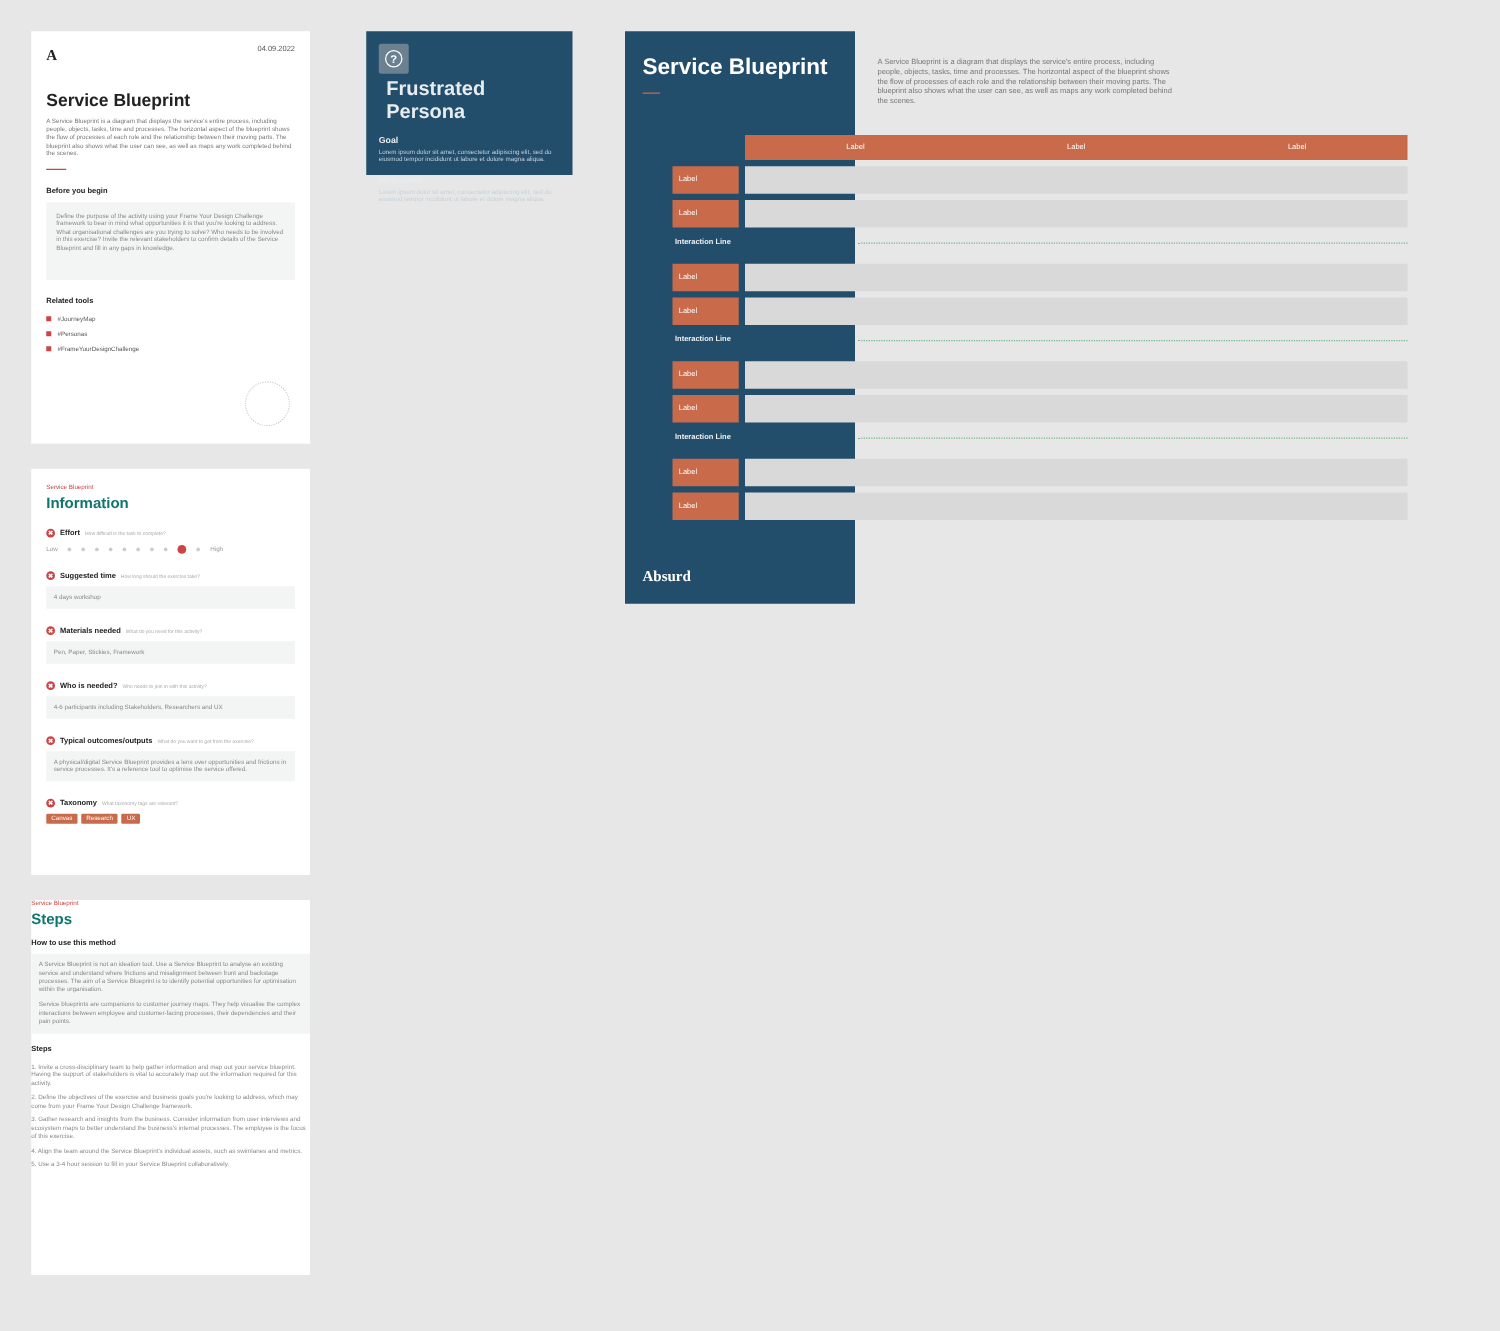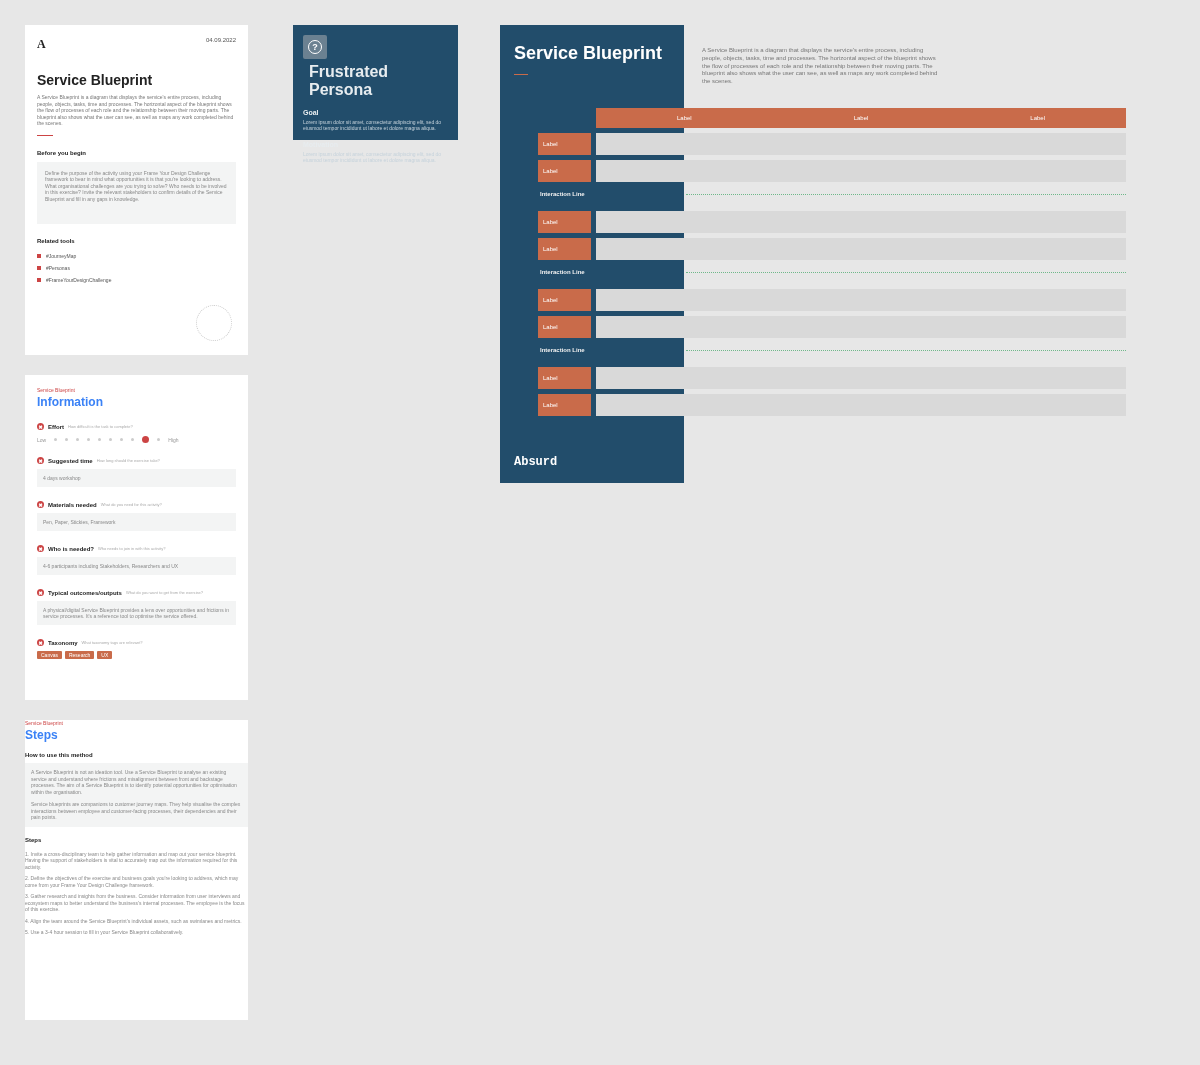--- a/index.html
+++ b/index.html
@@ -99,21 +99,21 @@
 .panel2 {
   position: absolute;
   left: 25px;
   top: 375px;
   width: 223px;
   height: 325px;
   background: #fff;
   padding: 12px;
 }
 .eyebrow { font-size: 5px; color: #c44; }
-.panel-title { font-size: 12px; font-weight: 600; color: #3b82f6; margin-top: 2px; }
+.panel-title { font-size: 12px; font-weight: 600; color: #0f766e; margin-top: 2px; }
 .info-row { margin-top: 14px; }
 .info-label { font-size: 6px; font-weight: 600; color: #222; display: flex; align-items: center; gap: 4px; }
 .info-hint { font-size: 4px; color: #aaa; font-weight: 400; }
 .info-icon { width: 7px; height: 7px; border-radius: 50%; background: #c44; color: #fff; font-size: 5px; display: inline-flex; align-items: center; justify-content: center; }
 .effort-scale { display: flex; align-items: center; gap: 8px; margin-top: 6px; font-size: 5px; color: #999; }
 .dot { width: 3px; height: 3px; border-radius: 50%; background: #ccc; }
 .dot.active { width: 7px; height: 7px; background: #c44; }
 .info-box { background: #f3f4f4; padding: 6px; margin-top: 5px; font-size: 5px; color: #888; min-height: 16px; }
 .tags { display: flex; gap: 3px; margin-top: 5px; }
 .tag { background: #c96b4a; color: #fff; font-size: 5px; padding: 1px 4px; border-radius: 1px; }
@@ -187,21 +187,21 @@
   background: #224d6b;
   color: #fff;
   padding: 18px 14px;
 }
 .bp-title { font-size: 18px; font-weight: 600; line-height: 1.15; }
 .bp-redline { width: 14px; height: 1px; background: #c96b4a; margin-top: 10px; }
 .bp-brand {
   position: absolute;
   left: 14px; bottom: 14px;
   font-size: 12px; font-weight: 600;
-  font-family: Liberation Mono, monospace;
+  font-family: Liberation Serif, serif;
 }
 .bp-desc {
   position: absolute;
   left: 202px;
   top: 22px;
   font-size: 6px;
   color: #777;
   line-height: 1.3;
   width: 240px;
 }

